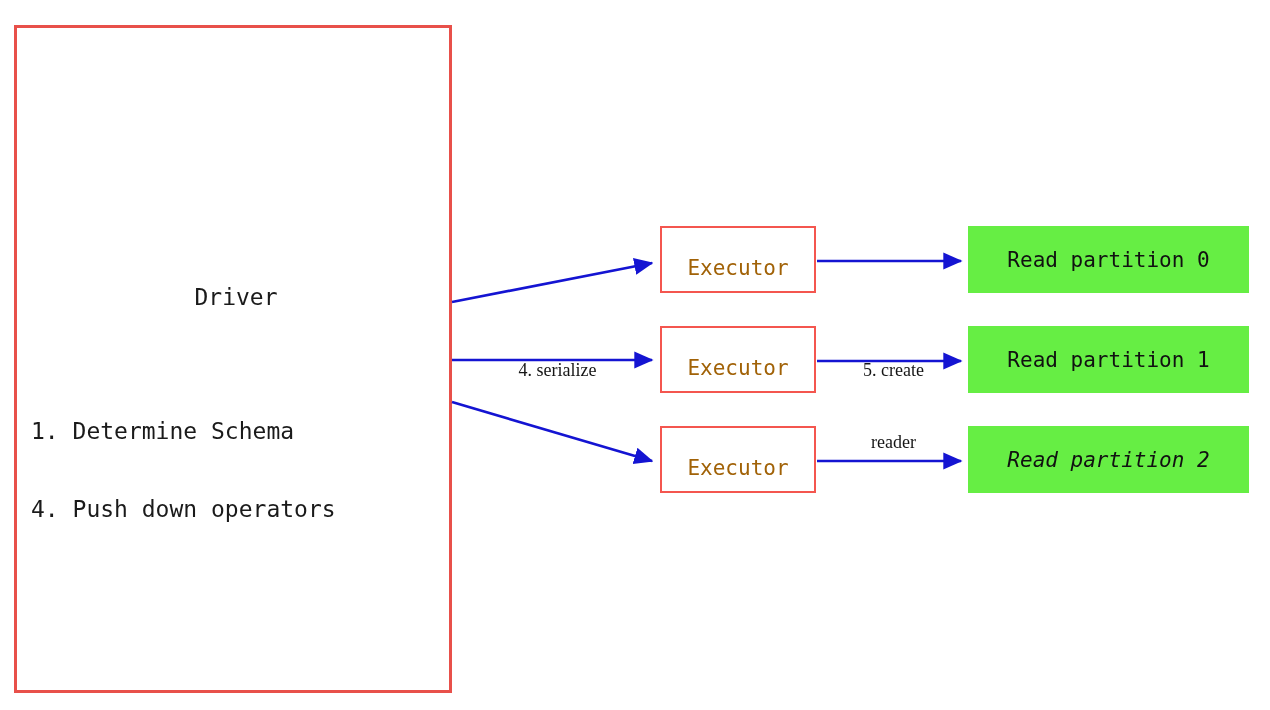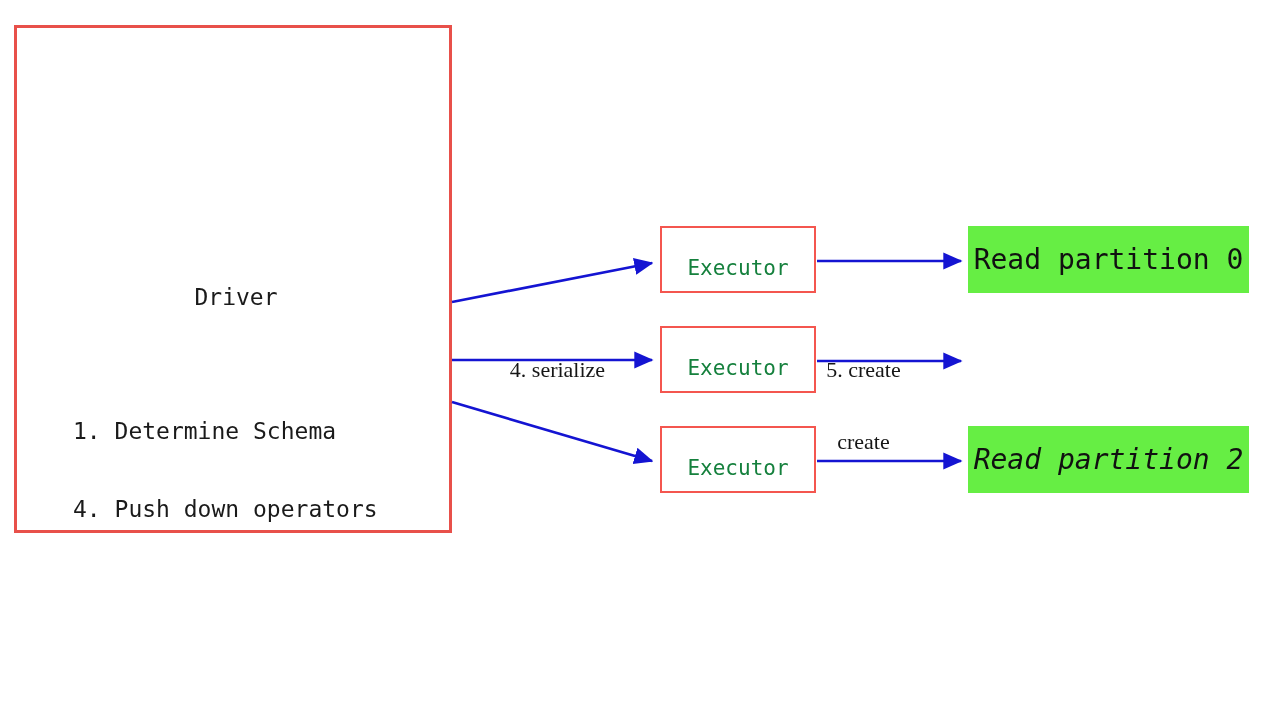--- a/index.html
+++ b/index.html
@@ -14,21 +14,21 @@
     background: #ffffff;
     overflow: hidden;
     font-family: "Liberation Sans", sans-serif;
   }
   
   .driver-box {
     position: absolute;
     left: 14px;
     top: 25px;
     width: 438px;
-    height: 508px;
+    height: 668px;
     border: 3px solid #e8504a;
     background: #ffffff;
     box-sizing: border-box;
   }
   .driver-title {
     position: absolute;
     left: 0;
     top: 0;
     width: 438px;
     text-align: center;
@@ -57,48 +57,48 @@
     border: 2px solid #f4564f;
     background: #ffffff;
     box-sizing: border-box;
     display: flex;
     align-items: center;
     justify-content: center;
   }
   .executor-label {
     font-family: "DejaVu Sans Mono", "Liberation Mono", monospace;
     font-size: 21px;
-    color: #15803d;
+    color: #a16207;
     white-space: pre;
     margin-top: 16px;
   }
 
   
   .partition-box {
     position: absolute;
     width: 281px;
     height: 67px;
     background: #66ee44;
     box-sizing: border-box;
     display: flex;
     align-items: center;
     justify-content: center;
   }
   .partition-label {
     font-family: "DejaVu Sans Mono", "Liberation Mono", monospace;
-    font-size: 28px;
+    font-size: 21px;
     color: #111111;
     white-space: pre;
   }
 
   
   .arrow-label {
     position: absolute;
     font-family: "Liberation Serif", "DejaVu Serif", serif;
-    font-size: 22px;
+    font-size: 18px;
     line-height: 24px;
     color: #161616;
     text-align: center;
     white-space: pre;
   }
 
   
   #arrows {
     position: absolute;
     left: 0;
@@ -108,38 +108,41 @@
     pointer-events: none;
   }
 </style>
 </head>
 <body>
 
 <div id="canvas">
 
   <div class="driver-box">
     <div class="driver-title" style="top:256px;">Driver</div>
-    <div class="driver-steps" style="top:338px;margin-left:42px;">
+    <div class="driver-steps" style="top:338px;">
       <div>1. Determine Schema</div>
       <div>4. Push down operators</div>
     </div>
   </div>
 
   <div class="executor-box" style="left:660px; top:226px;">
     <span class="executor-label">Executor</span>
   </div>
   <div class="executor-box" style="left:660px; top:326px;">
     <span class="executor-label">Executor</span>
   </div>
   <div class="executor-box" style="left:660px; top:426px;">
     <span class="executor-label">Executor</span>
   </div>
 
   <div class="partition-box" style="left:968px; top:226px;">
     <span class="partition-label">Read partition 0</span>
+  </div>
+  <div class="partition-box" style="left:968px; top:326px;">
+    <span class="partition-label">Read partition 1</span>
   </div>
   <div class="partition-box" style="left:968px; top:426px;font-style:italic;">
     <span class="partition-label">Read partition 2</span>
   </div>
 
   <svg id="arrows" viewBox="0 0 1270 710">
     <defs>
       <marker id="ah" viewBox="0 0 10 10" refX="9.2" refY="5" markerWidth="7.4" markerHeight="7.4" orient="auto-start-reverse">
         <path d="M 0 0.6 L 10 5 L 0 9.4 z" fill="#1414d2"></path>
       </marker>
@@ -153,18 +156,18 @@
 
     <line x1="817" y1="261" x2="961" y2="261" stroke="#1414d2" stroke-width="2.6" marker-end="url(#ah)"></line>
     <line x1="817" y1="361" x2="961" y2="361" stroke="#1414d2" stroke-width="2.6" marker-end="url(#ah)"></line>
     <line x1="817" y1="461" x2="961" y2="461" stroke="#1414d2" stroke-width="2.6" marker-end="url(#ah)"></line>
   </svg>
 
   <div class="arrow-label" style="left:470px; top:310px; width:175px;">
     <div>4. serialize</div>
   </div>
 
-  <div class="arrow-label" style="left:796px; top:310px; width:135px;">
+  <div class="arrow-label" style="left:826px; top:310px; width:135px;">
     <div>5. create</div>
-    <div>create</div>
+    <div>reader</div>
   </div>
 
 </div>
 
 </body></html>

